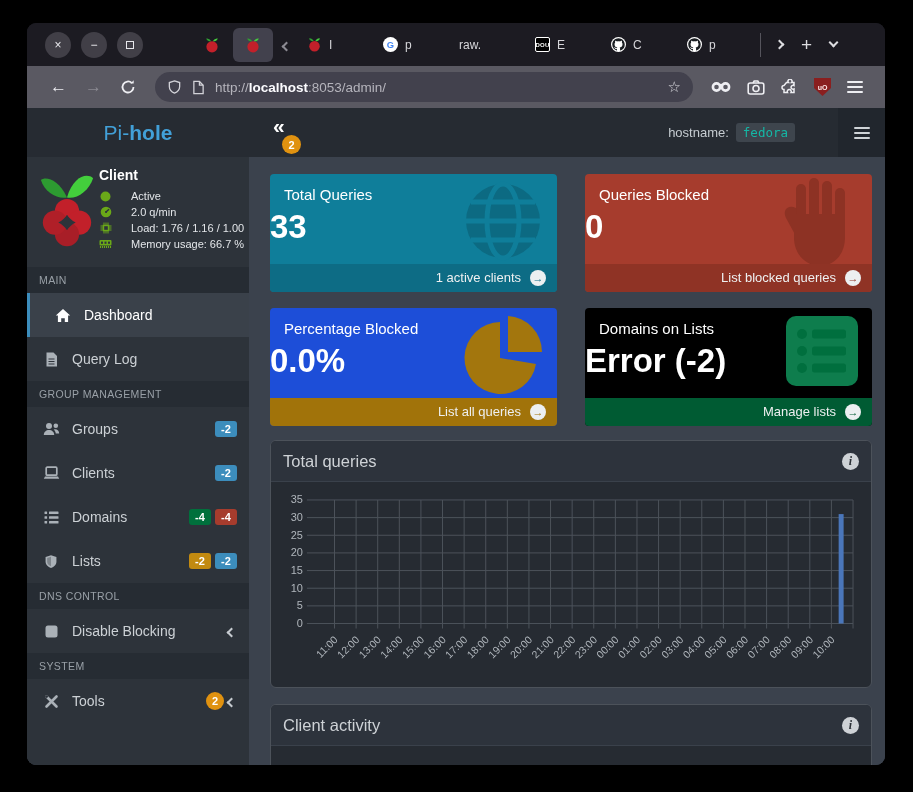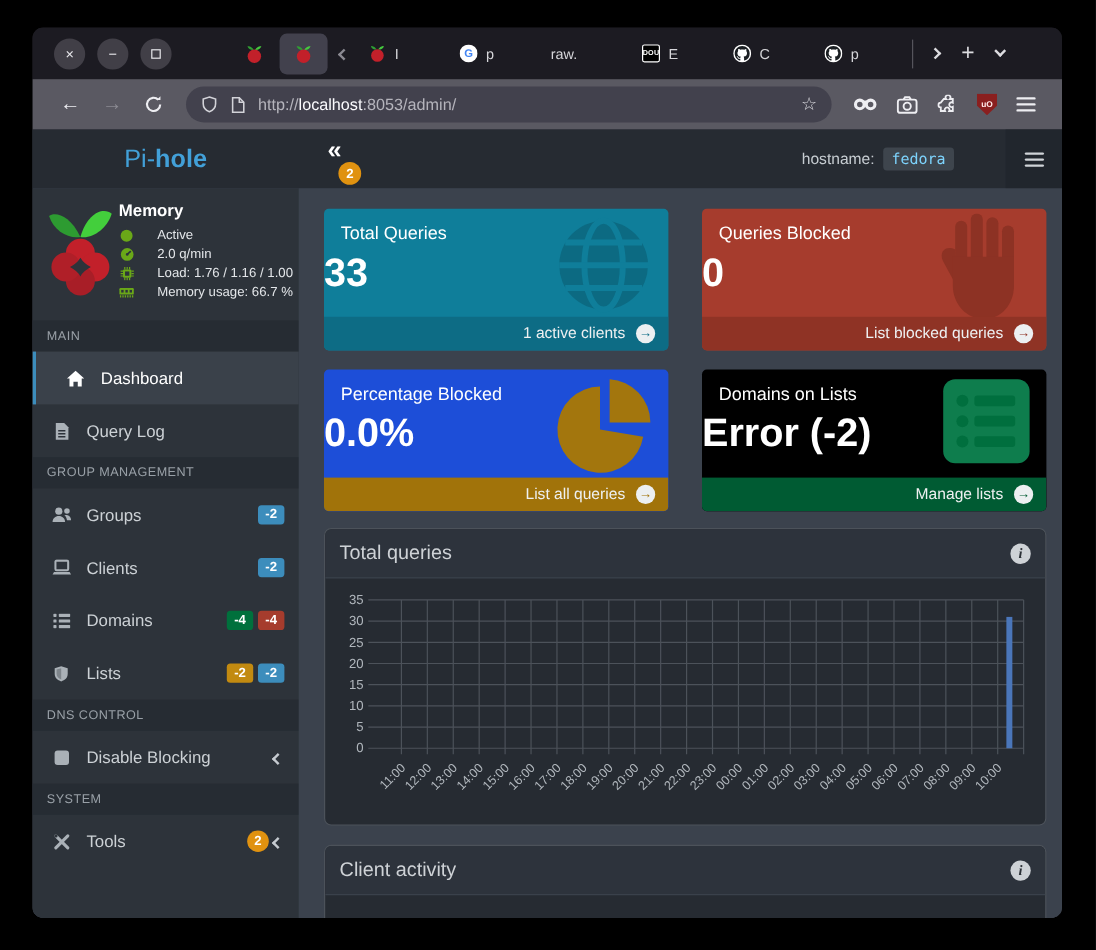--- a/index.html
+++ b/index.html
@@ -30,40 +30,40 @@
   .tbtn{color:#dcdce0;margin:0 9px;flex:0 0 auto;display:flex;align-items:center;font-size:19px;}
   .dou-fav{width:15px;height:15px;background:#000;border:1px solid #fff;border-radius:2px;color:#fff;
     font-size:6px;font-weight:bold;display:flex;align-items:center;justify-content:center;letter-spacing:.2px;}
   
   .toolbar{position:absolute;left:0;top:43px;right:0;height:42px;background:#5a5962;
     display:flex;align-items:center;padding:0 14px;}
   .nav-ic{font-size:17px;color:#eeeef2;margin:0 9px;flex:0 0 auto;display:flex;}
   .nav-ic.dim{color:#8c8b93;}
   .urlbar{flex:1;height:30px;background:#42414d;border-radius:15px;margin:0 10px;
     display:flex;align-items:center;padding:0 12px;color:#b5b4bc;font-size:13.5px;}
-  .urlbar .host{color:#fbfbfe;font-weight:normal;}
+  .urlbar .host{color:#fbfbfe;font-weight:bold;}
   .urlbar .spacer{flex:1;}
   .ext{margin:0 8px;display:flex;flex:0 0 auto;}
   .ublock{width:17px;height:18px;background:#8a1f1f;color:#ffe9e9;font-size:7px;font-weight:bold;
     display:flex;align-items:center;justify-content:center;
     clip-path:polygon(0 0,100% 0,100% 55%,50% 100%,0 55%);}
   .hamb{width:16px;height:12px;display:flex;flex-direction:column;justify-content:space-between;}
   .hamb i{display:block;height:2px;background:#eeeef2;border-radius:1px;}
   
   .page{position:absolute;left:0;top:85px;right:0;bottom:0;background:#3b424d;}
   .ph-navbar{position:absolute;left:0;top:0;right:0;height:49px;background:#262b32;}
   .ph-logo{position:absolute;left:0;top:0;width:222px;height:49px;display:flex;align-items:center;
     justify-content:center;font-size:21px;color:#42a0d8;}
   .ph-logo b{font-weight:bold;}
   .collapse-btn{position:absolute;left:246px;top:8px;color:#fff;font-size:21px;font-weight:bold;line-height:20px;}
   .collapse-badge{position:absolute;left:255px;top:27px;width:19px;height:19px;border-radius:50%;
     background:#e09210;color:#fff;font-size:11px;font-weight:bold;display:flex;align-items:center;justify-content:center;}
   .hostname{position:absolute;right:90px;top:0;height:49px;display:flex;align-items:center;gap:7px;
     color:#c6ccd1;font-size:13px;}
-  .hostname .chip{font-family:"DejaVu Sans Mono", monospace;font-size:12.5px;color:#7dd3fc;
+  .hostname .chip{font-family:"DejaVu Sans Mono", monospace;font-size:12.5px;color:#14b8a6;
     background:#3e454d;border-radius:3px;padding:2px 7px;}
   .ph-burger{position:absolute;right:0;top:0;width:47px;height:49px;background:#21262d;
     display:flex;align-items:center;justify-content:center;}
   .ph-burger .hamb i{background:#cfd3d7;}
   
   .sidebar{position:absolute;left:0;top:49px;width:222px;bottom:0;background:#2d333a;overflow:hidden;}
   .user-panel{position:relative;height:110px;}
   .logo-svg{position:absolute;left:11px;top:14px;}
   .status-block{position:absolute;left:72px;top:10px;right:4px;color:#e3e6e9;}
   .status-title{font-size:14px;font-weight:bold;color:#fff;margin-bottom:5px;}
@@ -278,21 +278,21 @@
         <svg class="logo-svg" width="58" height="80" viewBox="0 0 60 82">
           <path d="M30,27 C21,8 8,5 3,9 C7,22 20,29 30,27" fill="#2d9b31"></path>
           <path d="M30,27 C36,6 50,1 57,7 C53,20 40,29 30,27" fill="#43cf3c"></path>
           <circle cx="30" cy="41" r="12.5" fill="#c2202a"></circle>
           <circle cx="42.5" cy="53" r="12.5" fill="#c2202a"></circle>
           <circle cx="30" cy="65" r="12.5" fill="#a81e27"></circle>
           <circle cx="17.5" cy="53" r="12.5" fill="#b01f28"></circle>
           <path d="M30,45 Q33,50 39,53 Q33,56 30,61 Q27,56 21,53 Q27,50 30,45" fill="#2d333a"></path>
         </svg>
         <div class="status-block">
-          <div class="status-title">Memory</div>
+          <div class="status-title">Client</div>
           <div class="status-row">
             <span class="sic">
                 <svg width="11" height="11" viewBox="0 0 11 11">
                   <circle cx="5.5" cy="5.5" r="5" fill="#6aa818"></circle>
                 </svg>
               </span>
             <span>Active</span>
           </div>
           <div class="status-row">
             <span class="sic">

